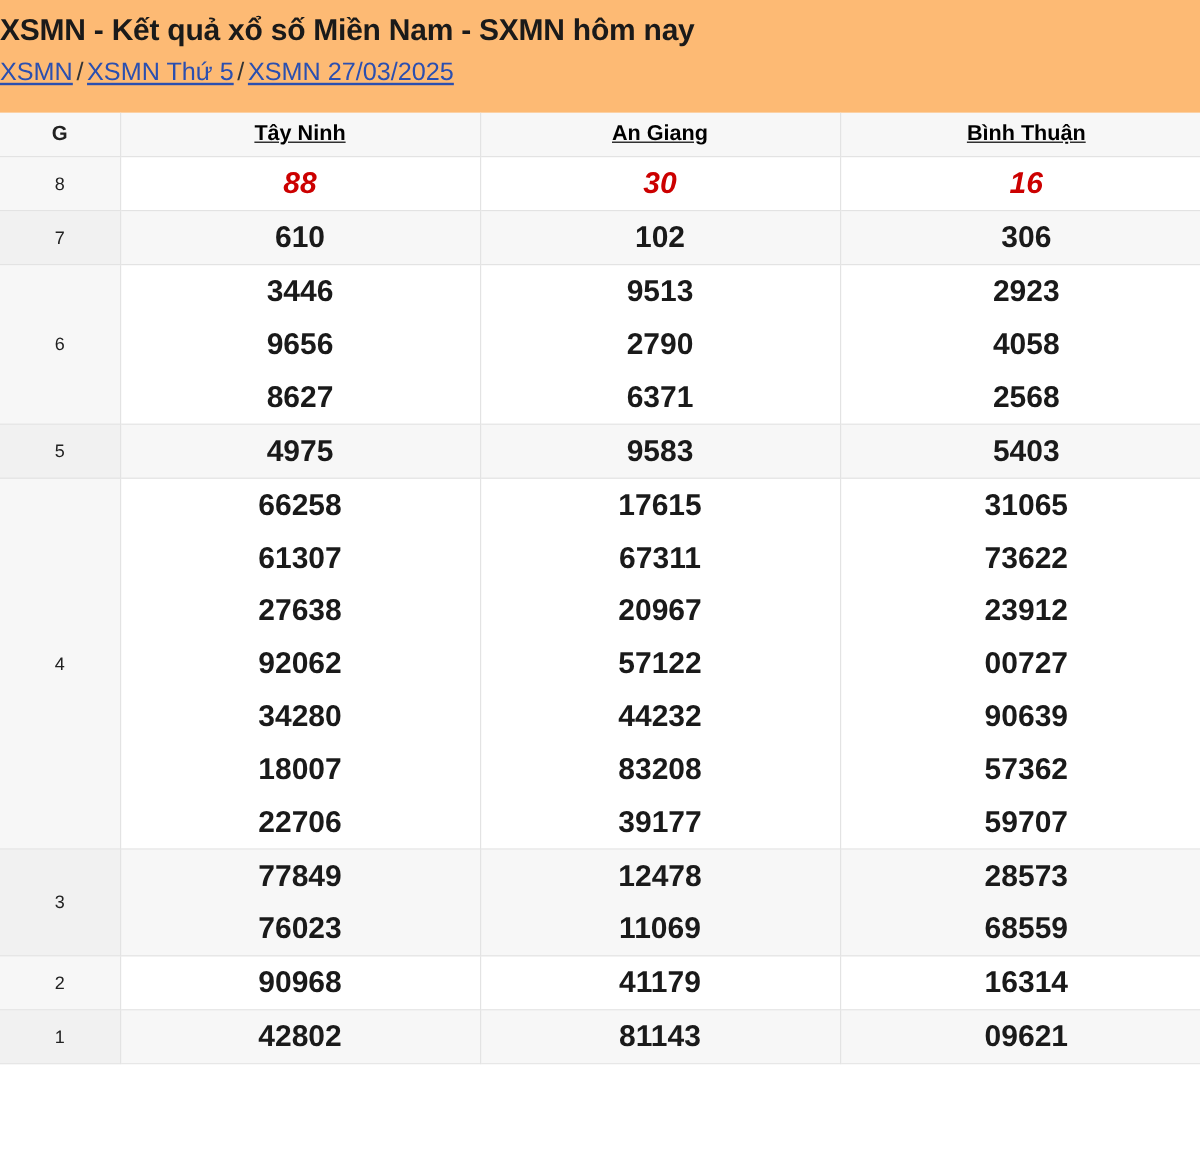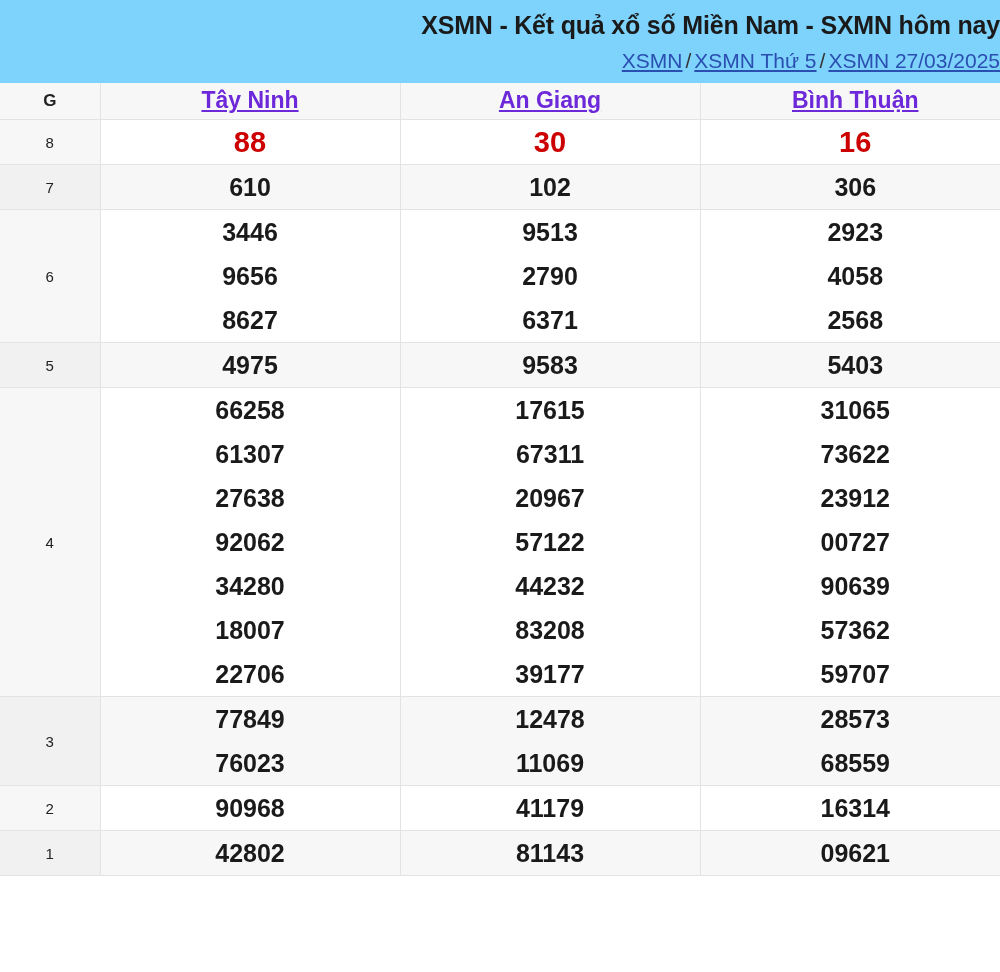--- a/index.html
+++ b/index.html
@@ -8,23 +8,23 @@
     padding: 0;
     width: 1000px;
     background: #ffffff;
     font-family: "Liberation Sans", sans-serif;
   }
   .page {
     width: 1000px;
     background: #ffffff;
   }
   .header {
-    background: #7dd3fc;
-    padding: 10px 0 8px 0;
-    text-align: right;
+    background: #fdba74;
+    padding: 10px 0 19px 0;
+    text-align: left;
   }
   .header-title {
     font-size: 25px;
     font-weight: bold;
     color: #1a1a1a;
     line-height: 1.25;
     margin: 0 0 6px 0;
     letter-spacing: -0.2px;
   }
   .breadcrumb {
@@ -61,41 +61,41 @@
     padding-left: 10px;
   }
   thead th {
     background: #f7f7f7;
     height: 37px;
     font-size: 17px;
     font-weight: bold;
     color: #222222;
   }
   thead th.prov a {
-    color: #6d28d9;
+    color: #000000;
     text-decoration: underline;
-    font-size: 23px;
+    font-size: 18px;
     cursor: pointer;
   }
   td.glabel {
     background: #f7f7f7;
     font-size: 15px;
     color: #222222;
     font-weight: normal;
   }
   td.nums {
     font-size: 25px;
     font-weight: bold;
     color: #1a1a1a;
     line-height: 44px;
     padding: 6px 0;
   }
   td.nums .n { display: block; }
   tr.row-8 td.nums, tr.row-db td.nums { color: #cc0000; }
-  tr.row-8 td.nums { font-size: 29px; }
+  tr.row-8 td.nums { font-size: 25px; font-style: italic; }
   tr.row-db td.nums { font-size: 27px; }
   tr.row-8 td.glabel, tr.row-7 td.glabel, tr.row-5 td.glabel,
   tr.row-2 td.glabel, tr.row-1 td.glabel, tr.row-db td.glabel { }
   tr.alt td.nums { background: #f7f7f7; margin-left: 16px; }
   tr.alt td.glabel { background: #f1f1f1; }
 </style>
 </head>
 <body>
 
 <div class="page">

